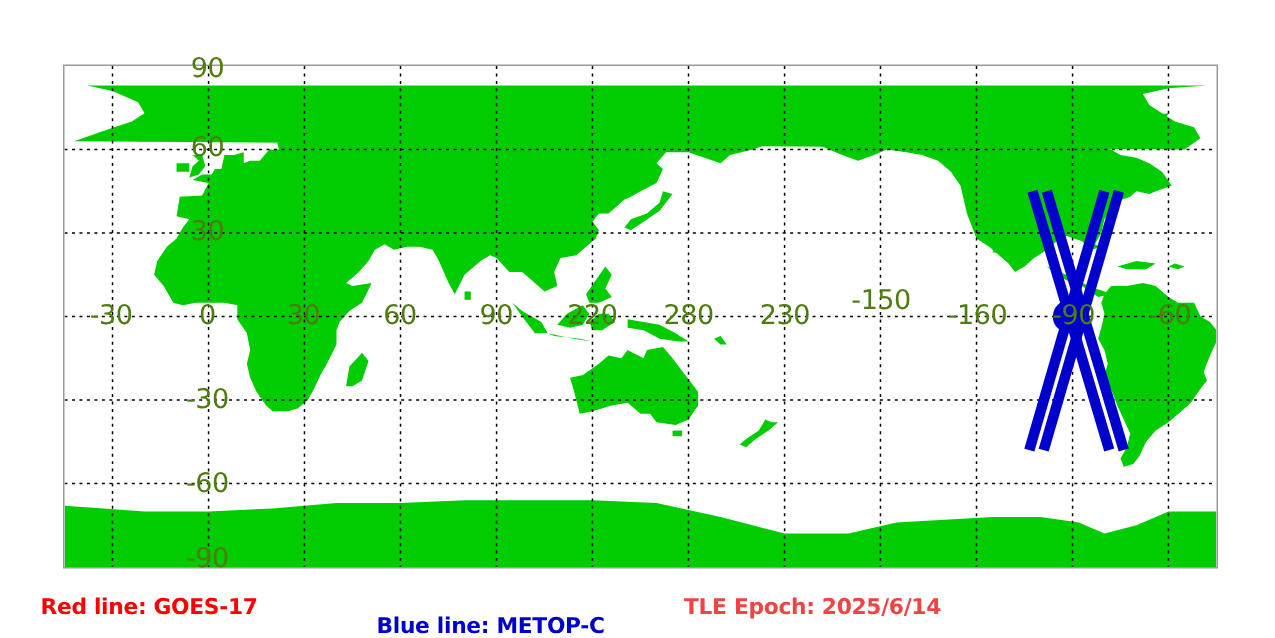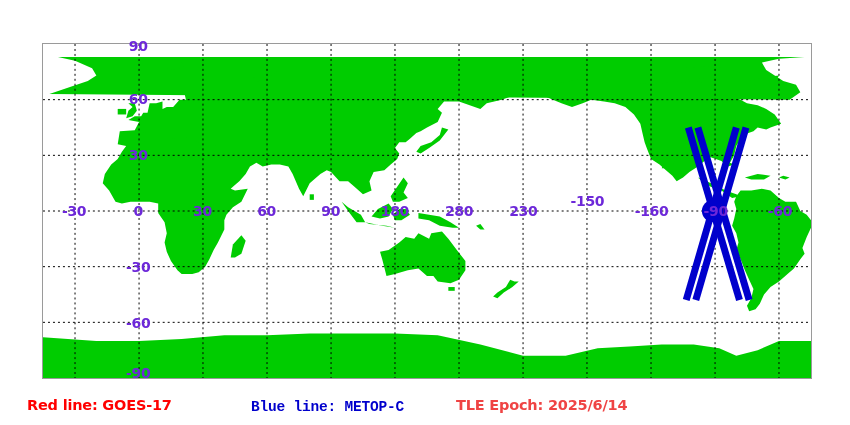--- a/index.html
+++ b/index.html
@@ -41,23 +41,23 @@
     left: 0;
     top: 0;
     width: 100%;
     height: 100%;
   }
 
   
   .tick-label {
     position: absolute;
     font-family: "DejaVu Sans", sans-serif;
-    font-size: 14px;
-    font-weight: bold;
-    color: #6d28d9;
+    font-size: 18px;
+    font-weight: normal;
+    color: #4d7c0f;
     white-space: nowrap;
     transform: translate(-50%, -50%);
     line-height: 1;
     letter-spacing: -0.3px;
   }
   .tick-label.lon-label { z-index: 6; }
   .tick-label.lat-label { z-index: 6; }
 
   
   #legend {
@@ -70,21 +70,21 @@
   .legend-entry {
     position: absolute;
     font-family: "DejaVu Sans", sans-serif;
     font-size: 14.5px;
     font-weight: bold;
     white-space: nowrap;
     line-height: 1;
     letter-spacing: -0.2px;
   }
   #legend-red   { left: 27px;  top: 6px; }
-  #legend-blue  { left: 251px; top: 8px; font-family: Liberation Mono, monospace; }
+  #legend-blue  { left: 251px; top: 19px; }
   #legend-epoch { left: 456px; top: 6px; }
 </style>
 </head>
 <body>
 
 <div id="map-figure">
 
   <div id="plot-frame">
 
     <svg id="map-canvas-layer" viewBox="0 0 770 336" preserveAspectRatio="none">
@@ -158,21 +158,21 @@
     </svg>
 
   </div>
 
   <div id="tick-labels">
       <span class="tick-label lon-label" style="left:74.1px;top:211.0px">-30</span>
       <span class="tick-label lon-label" style="left:138.3px;top:211.0px">0</span>
       <span class="tick-label lon-label" style="left:202.4px;top:211.0px">30</span>
       <span class="tick-label lon-label" style="left:266.6px;top:211.0px">60</span>
       <span class="tick-label lon-label" style="left:330.8px;top:211.0px">90</span>
-      <span class="tick-label lon-label" style="left:394.9px;top:211.0px">180</span>
+      <span class="tick-label lon-label" style="left:394.9px;top:211.0px">220</span>
       <span class="tick-label lon-label" style="left:459.1px;top:211.0px">280</span>
       <span class="tick-label lon-label" style="left:523.3px;top:211.0px">230</span>
       <span class="tick-label lon-label" style="left:587.4px;top:201px">-150</span>
       <span class="tick-label lon-label" style="left:651.6px;top:211.0px">-160</span>
       <span class="tick-label lon-label" style="left:715.8px;top:211.0px">-90</span>
       <span class="tick-label lon-label" style="left:779.9px;top:211.0px">-60</span>
       <span class="tick-label lat-label" style="left:138.3px;top:45.8px">90</span>
       <span class="tick-label lat-label" style="left:138.3px;top:99.0px">60</span>
       <span class="tick-label lat-label" style="left:138.3px;top:155.0px">30</span>
       <span class="tick-label lat-label" style="left:138.3px;top:267.0px">-30</span>

